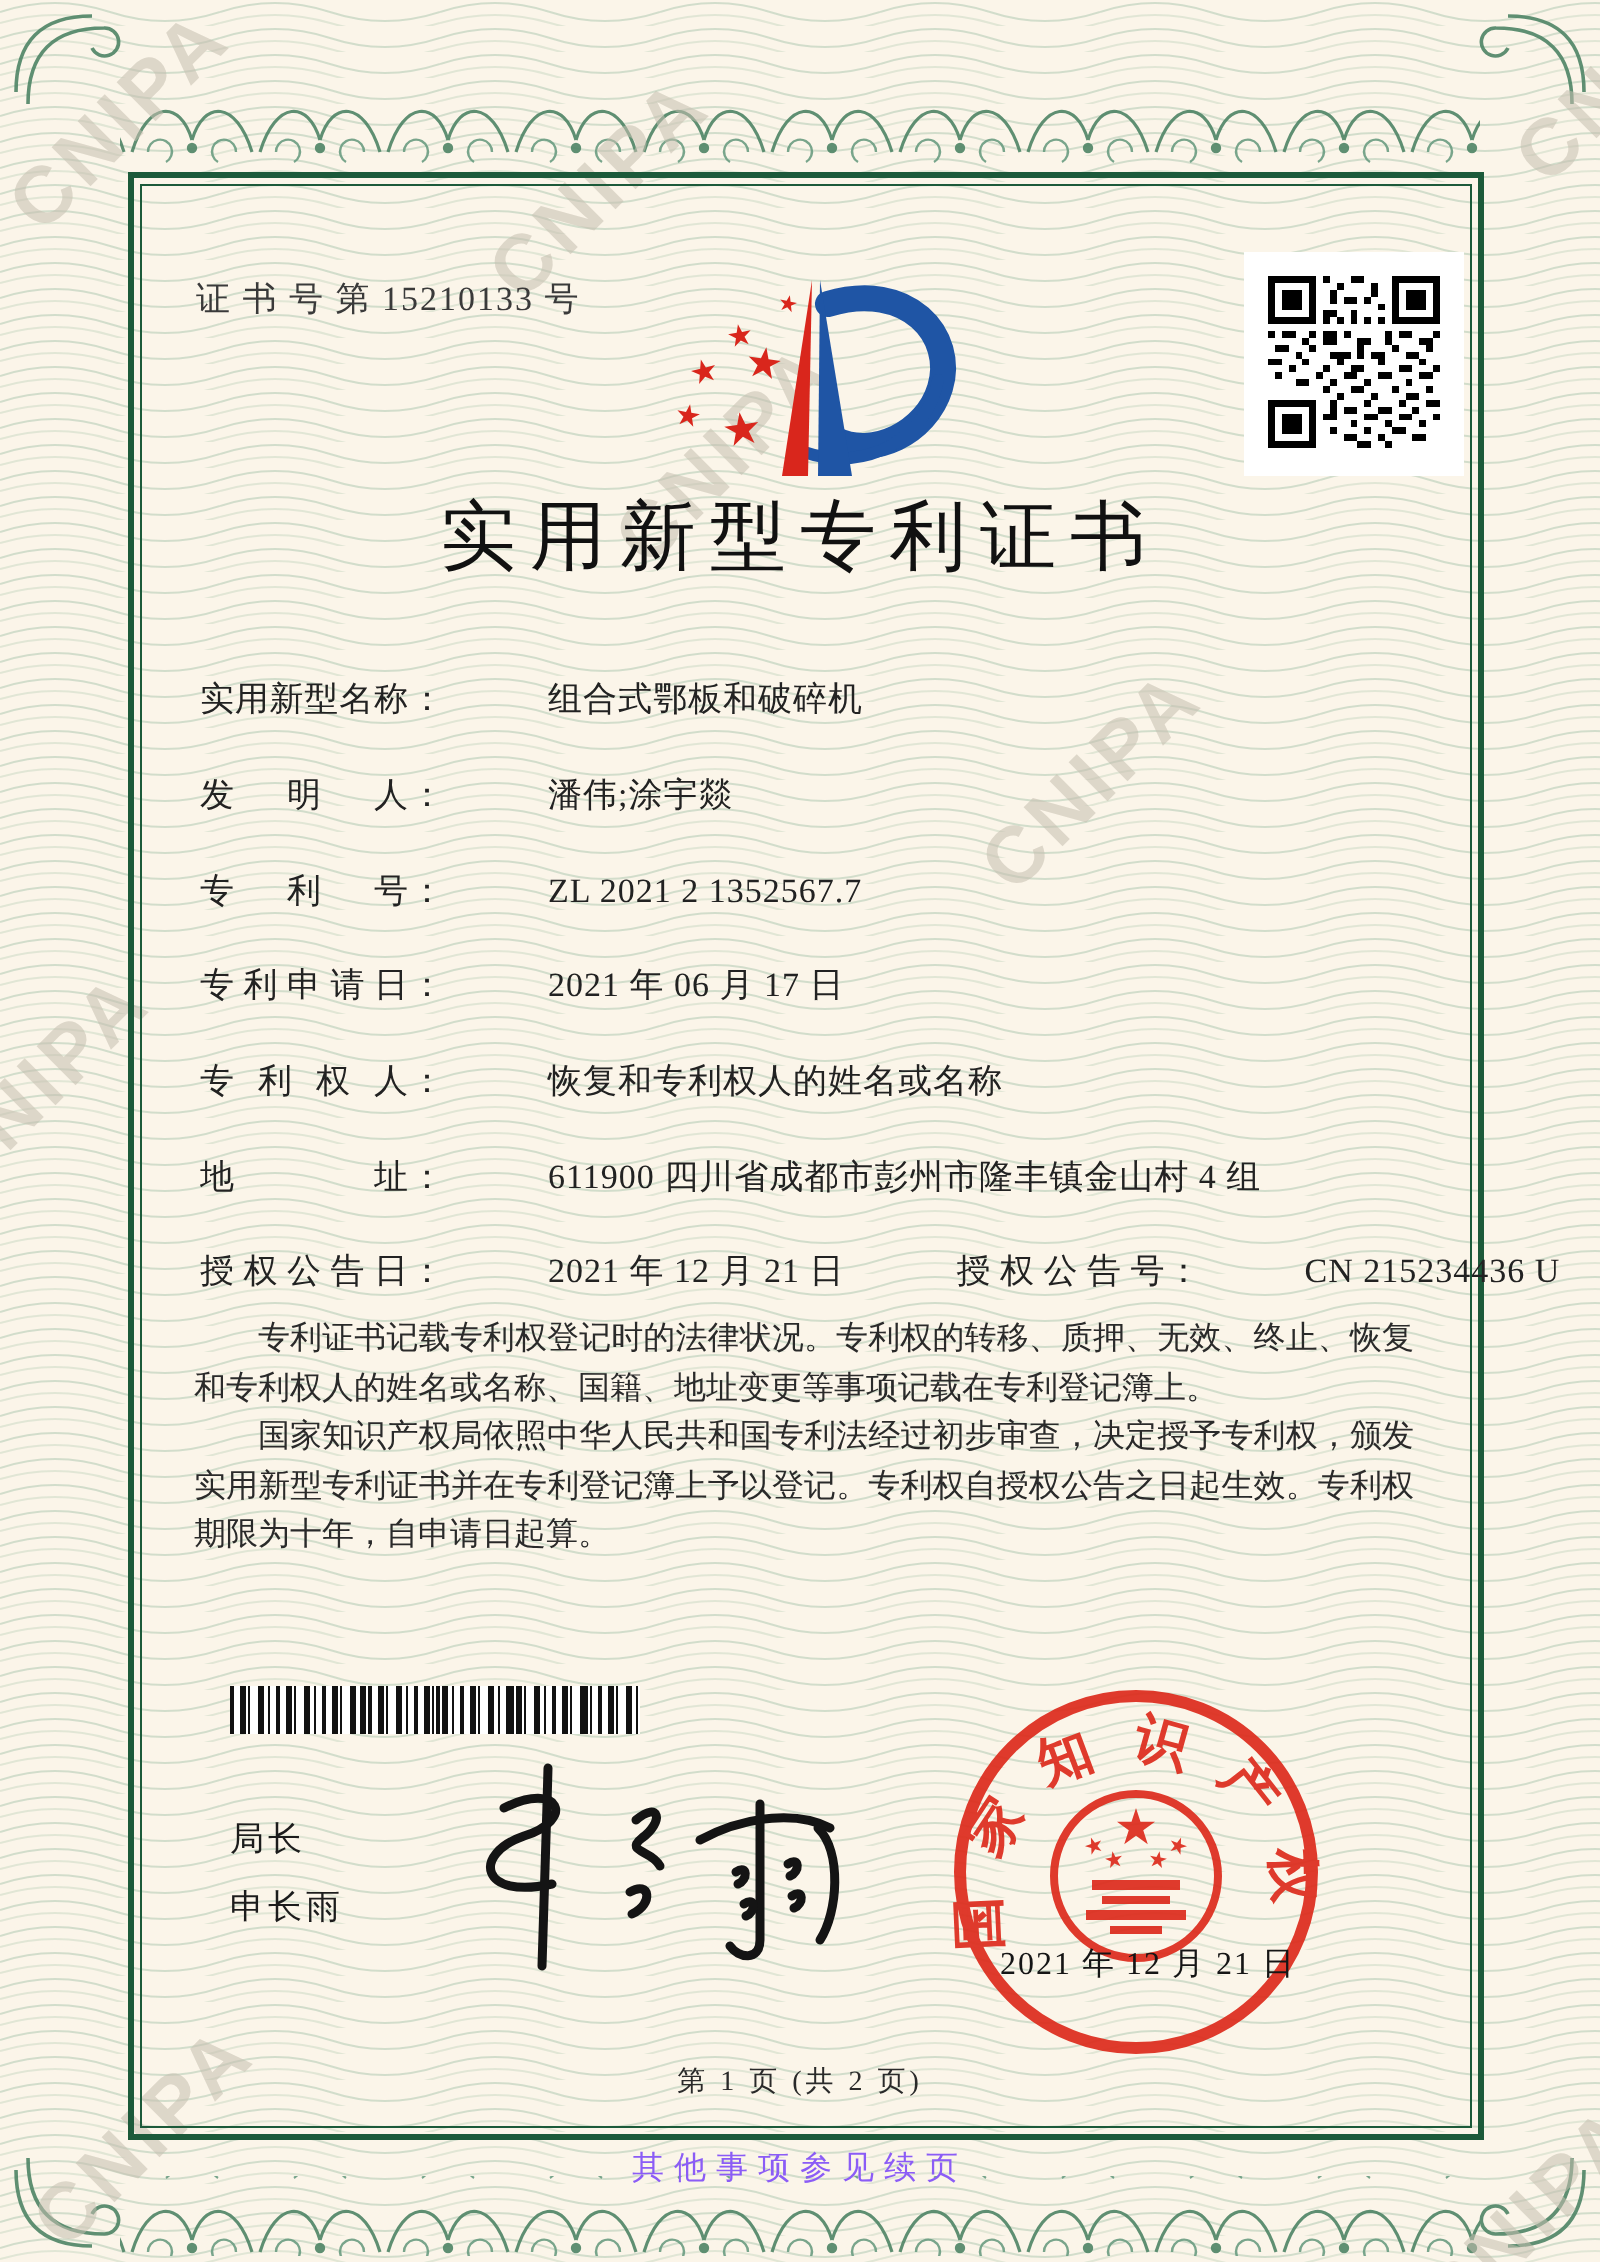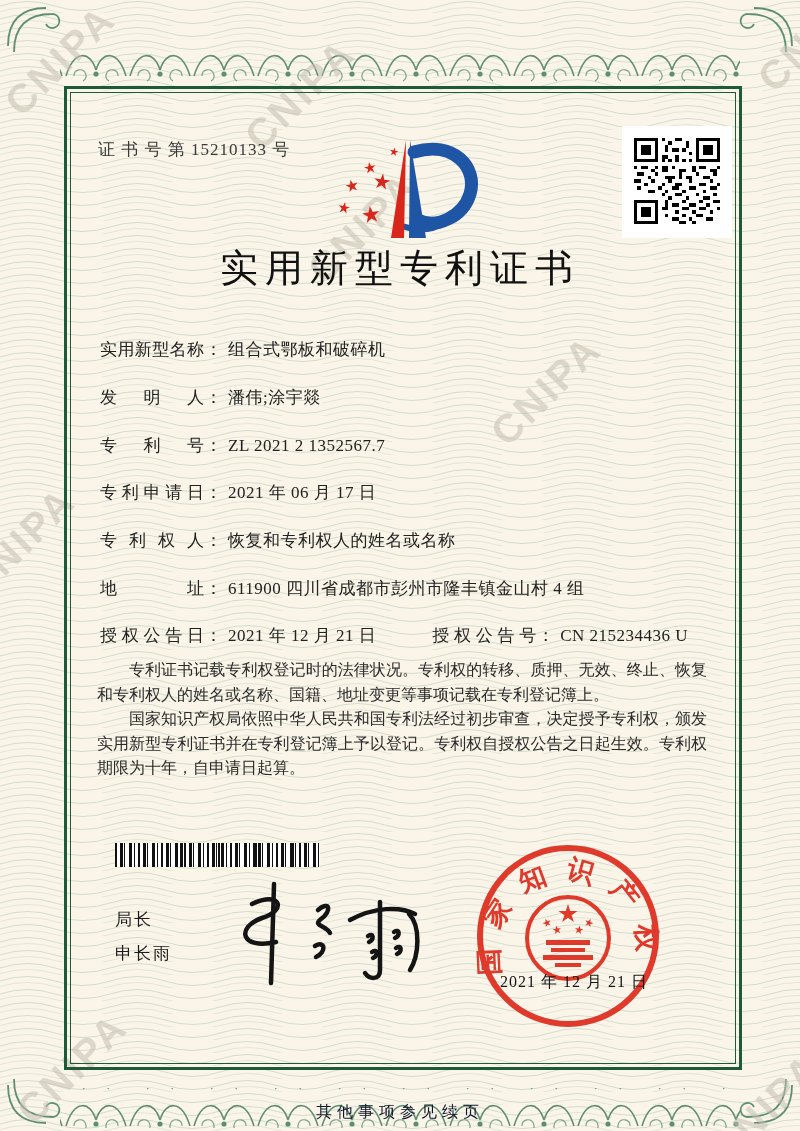--- a/index.html
+++ b/index.html
@@ -17,39 +17,39 @@
   .content{position:absolute;inset:0;z-index:4;padding-left:11px;}
   .cert-no{position:absolute;left:98px;top:138px;font-size:17px;color:#3a3a3a;letter-spacing:1px;}
   .logo{position:absolute;left:330px;top:126px;}
   .qr-pad{position:absolute;left:622px;top:126px;width:110px;height:112px;background:#ffffff;
           display:flex;align-items:flex-start;justify-content:center;padding-top:12px;box-sizing:border-box;}
   .title{position:absolute;left:0;right:0;top:243px;text-align:center;font-size:38px;
          font-weight:normal;color:#111;letter-spacing:7px;}
   .field-row{position:absolute;left:100px;font-size:17px;color:#222;white-space:nowrap;}
   .flabel{display:inline-flex;justify-content:space-between;width:104px;vertical-align:bottom;}
   .colon{margin:0 6px 0 1px;}
-  .fvalue{letter-spacing:.5px;}
+  .fvalue{letter-spacing:.5px;margin-left:46px;}
   .spacer2{display:inline-block;width:56px;}
   .paras{position:absolute;left:97px;top:658px;width:610px;font-size:16px;line-height:24.5px;
          color:#2a2a2a;text-align:justify;}
   .paras p{margin:0;text-indent:2em;}
   .barcode{position:absolute;left:115px;top:843px;width:205px;height:24px;background-color:#fff;
     background-image:
       repeating-linear-gradient(90deg,transparent 0 29px,#111 29px 31px,transparent 31px 37px),
       repeating-linear-gradient(90deg,#111 0 2px,#fff 2px 5px,#111 5px 8px,#fff 8px 9px,#111 9px 10px,#fff 10px 14px,#111 14px 17px,#fff 17px 19px,#111 19px 20px,#fff 20px 23px);}
   .signer{position:absolute;left:115px;top:903px;font-family:"Liberation Sans","DejaVu Sans",sans-serif;
           font-size:17px;color:#1c1c1c;letter-spacing:2px;line-height:34px;}
   .signature{position:absolute;left:222px;top:880px;}
   .seal{position:absolute;left:462px;top:838px;opacity:.92;}
   .seal-date{position:absolute;left:500px;top:972px;font-size:16px;color:#151515;
              letter-spacing:1px;z-index:6;white-space:nowrap;}
   .page-line{position:absolute;left:0;right:0;top:1032px;text-align:center;font-size:14px;
              color:#2a2a2a;letter-spacing:2px;}
   .cont-note{position:absolute;left:0;right:0;top:1074px;text-align:center;font-size:16px;
-             color:#0f172a;letter-spacing:5px;z-index:4;margin-top:28px;}
+             color:#8b5cf6;letter-spacing:5px;z-index:4;}
 </style>
 </head>
 <body>
 
 <svg width="0" height="0" style="position:absolute">
   <defs>
     <path id="star" d="M0,-1 L0.2245,-0.309 L0.951,-0.309 L0.363,0.118 L0.588,0.809 L0,0.382 L-0.588,0.809 L-0.363,0.118 L-0.951,-0.309 L-0.2245,-0.309 Z"></path>
     <pattern id="wave" width="110" height="13" patternUnits="userSpaceOnUse">
       <path d="M0,6 Q27.5,-3 55,6 T110,6" fill="none" stroke="rgba(104,158,124,0.28)" stroke-width="1"></path>
       <path d="M0,11.5 Q27.5,3.5 55,11.5 T110,11.5" fill="none" stroke="rgba(104,158,124,0.18)" stroke-width="1"></path>
@@ -319,15 +319,16 @@
         <use href="#star" transform="translate(127,85) scale(4.5) rotate(20)"></use>
         <rect x="84" y="102" width="44" height="5"></rect>
         <rect x="89" y="110" width="34" height="4"></rect>
         <rect x="81" y="117" width="50" height="5"></rect>
         <rect x="93" y="125" width="26" height="4"></rect>
       </g>
     </g>
   </svg>
   <div class="seal-date">2021 年 12 月 21 日</div>
 
+  <div class="page-line">第 1 页 (共 2 页)</div>
 </div>
 
 <div class="cont-note">其他事项参见续页</div>
 
 </body></html>

